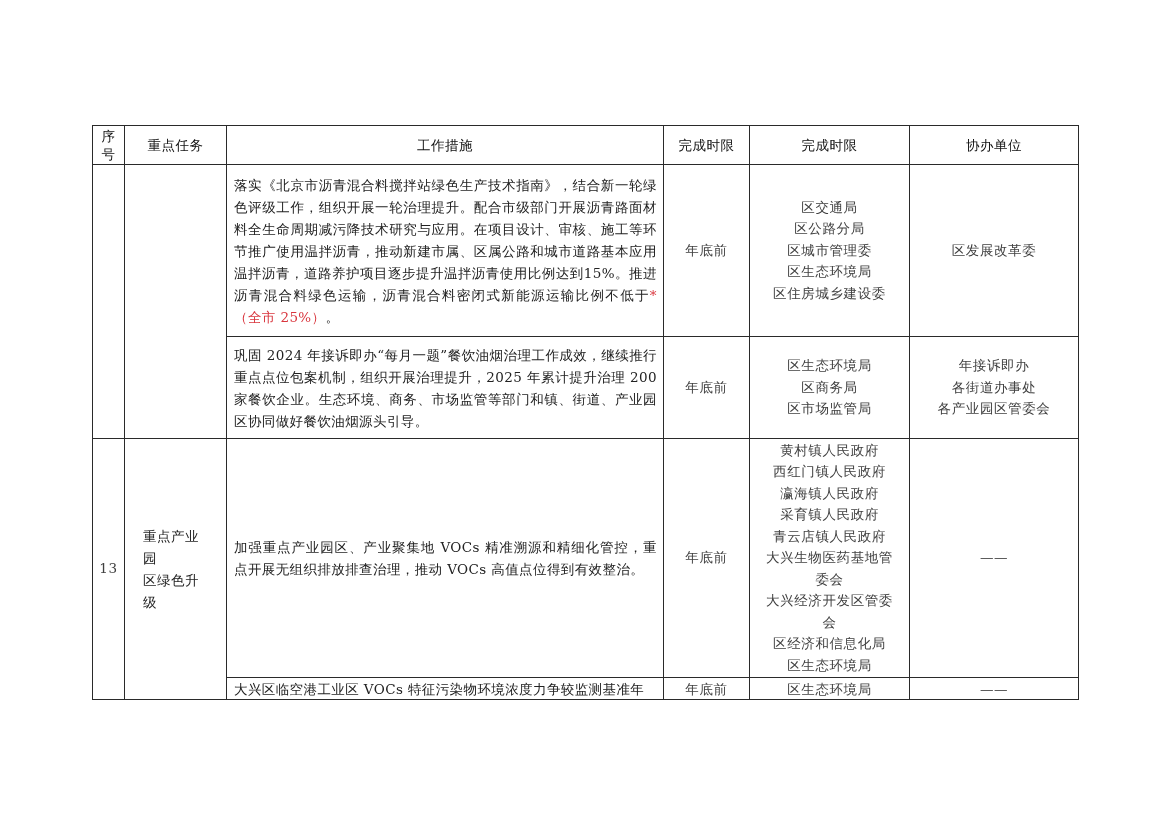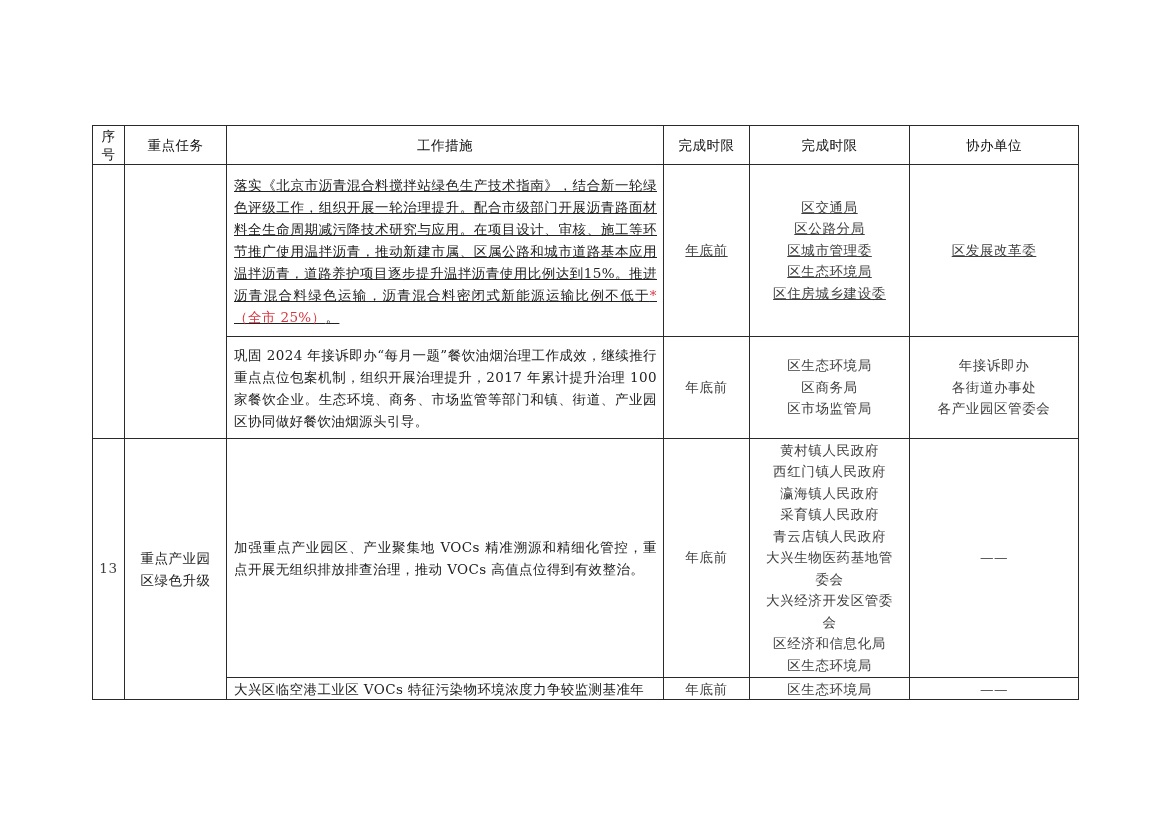--- a/index.html
+++ b/index.html
@@ -59,31 +59,30 @@
       color: #222222;
     }
     .center {
       text-align: center;
       font-size: 13.5px;
       line-height: 21.5px;
       letter-spacing: 0.6px;
       color: #404040;
     }
     .task {
-      text-align: center;
       font-size: 13.5px;
       line-height: 22px;
       letter-spacing: 0.5px;
-      padding: 0 4px !important;
+      padding: 0 18px !important;
     }
     .red {
       color: #d9363e;
     }
     .line { display: block; }
-    tr.r1 td { height: 171px; text-decoration: underline; }
+    tr.r1 td { height: 171px; }
     tr.r2 td { height: 101px; }
     tr.r3 td { height: 238px; }
     tr.r4 td { height: 21px; }
     tr.r4 .measure, tr.r4 .center { line-height: 20px; margin-top: 12px; }
   </style>
 </head>
 <body>
 
 <div class="page">
   <table class="doc">
@@ -121,21 +120,21 @@
           <span class="line">区城市管理委</span>
           <span class="line">区生态环境局</span>
           <span class="line">区住房城乡建设委</span>
         </td>
         <td class="center">
           <span class="line">区发展改革委</span>
         </td>
       </tr>
 
       <tr class="r2">
-        <td class="measure">巩固 2024 年接诉即办“每月一题”餐饮油烟治理工作成效，继续推行重点点位包案机制，组织开展治理提升，2017 年累计提升治理 100 家餐饮企业。生态环境、商务、市场监管等部门和镇、街道、产业园区协同做好餐饮油烟源头引导。</td>
+        <td class="measure">巩固 2024 年接诉即办“每月一题”餐饮油烟治理工作成效，继续推行重点点位包案机制，组织开展治理提升，2025 年累计提升治理 200 家餐饮企业。生态环境、商务、市场监管等部门和镇、街道、产业园区协同做好餐饮油烟源头引导。</td>
         <td class="center">年底前</td>
         <td class="center">
           <span class="line">区生态环境局</span>
           <span class="line">区商务局</span>
           <span class="line">区市场监管局</span>
         </td>
         <td class="center">
           <span class="line">年接诉即办</span>
           <span class="line">各街道办事处</span>
           <span class="line">各产业园区管委会</span>

